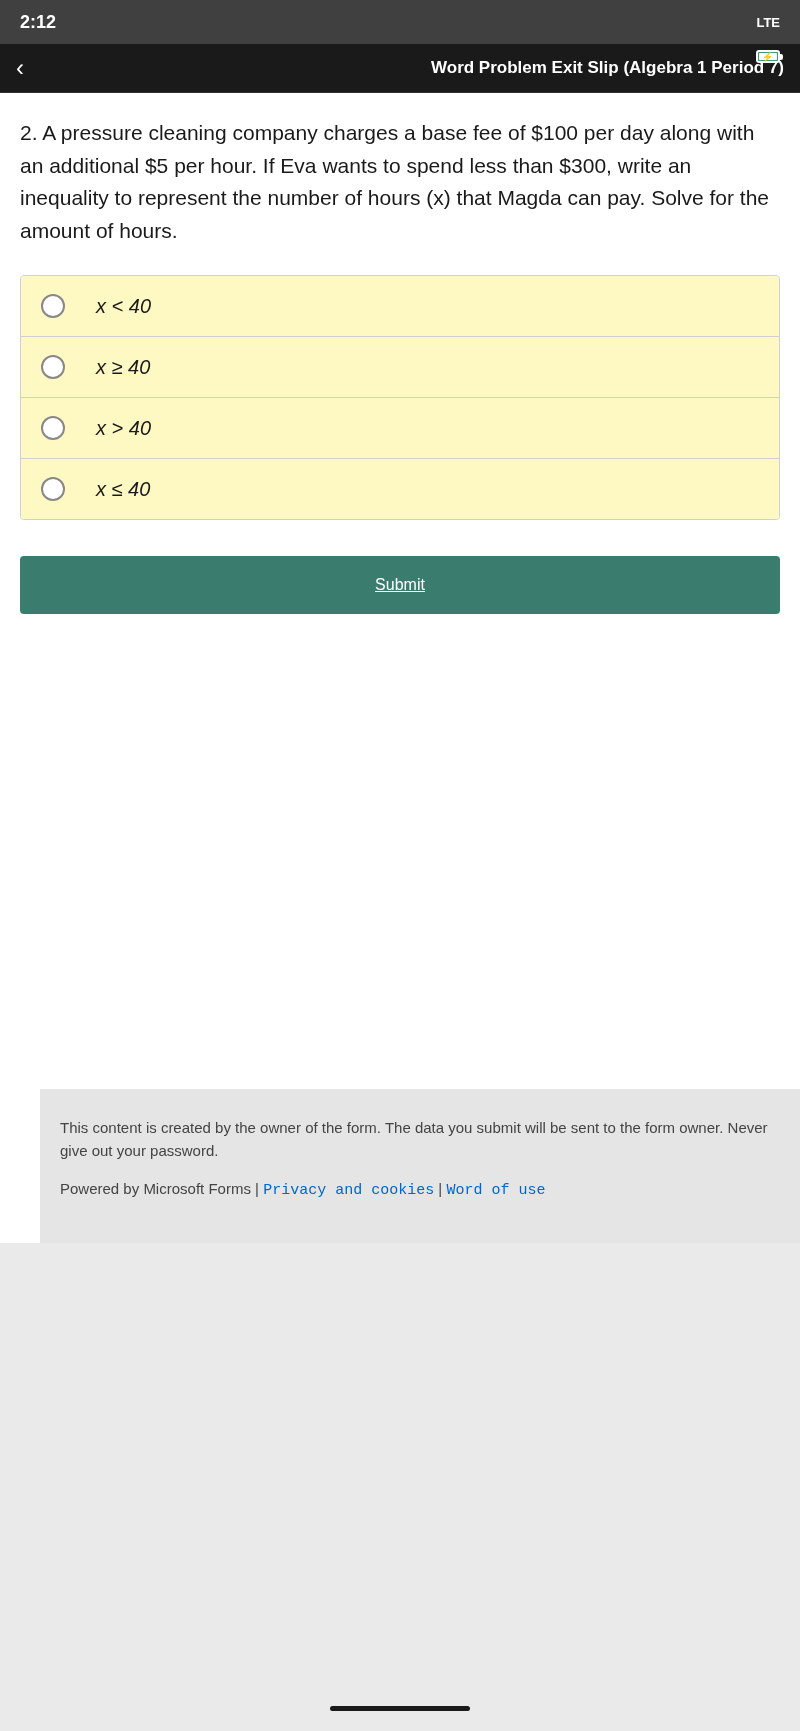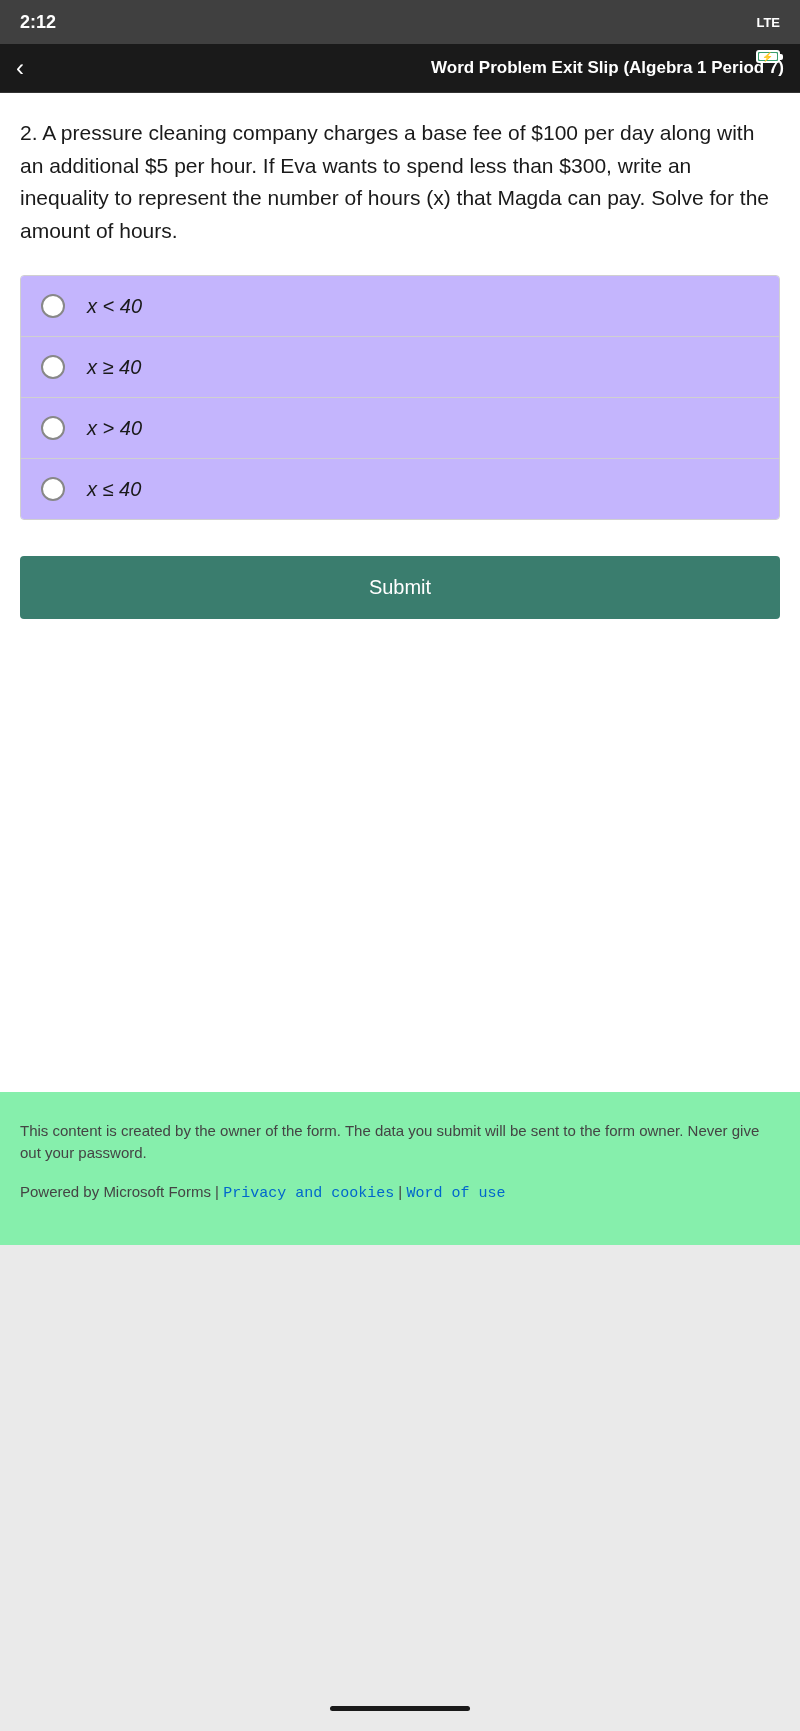--- a/index.html
+++ b/index.html
@@ -141,24 +141,24 @@
       border: 1px solid #d0d0d0;
       border-radius: 4px;
       overflow: hidden;
       margin-bottom: 36px;
     }
 
     .option-item {
       display: flex;
       align-items: center;
       padding: 18px 20px;
-      background: #c4b5fd;
+      background: #fef9c3;
       border-bottom: 1px solid #d0d0d0;
       cursor: pointer;
-      gap: 22px;
+      gap: 31px;
     }
     .option-item:last-child {
       border-bottom: none;
     }
 
     .radio-circle {
       width: 24px;
       height: 24px;
       border-radius: 50%;
       border: 2px solid #888;
@@ -172,34 +172,36 @@
       font-style: italic;
     }
 
     
     .submit-btn {
       display: block;
       width: 100%;
       padding: 20px;
       background: #3a7d6e;
       color: #fff;
-      font-size: 20px;
+      font-size: 16px;
       font-weight: 500;
       border: none;
       border-radius: 4px;
       cursor: pointer;
       text-align: center;
       margin-bottom: 0;
+      text-decoration: underline;
     }
 
     
     .footer {
-      background: #86efac;
+      background: #e5e5e5;
       padding: 28px 20px 40px 20px;
       margin-top: 24px;
+      margin-left: 40px;
     }
 
     .footer-disclaimer {
       font-size: 15px;
       color: #444;
       line-height: 1.5;
       margin-bottom: 16px;
     }
 
     .footer-links {

